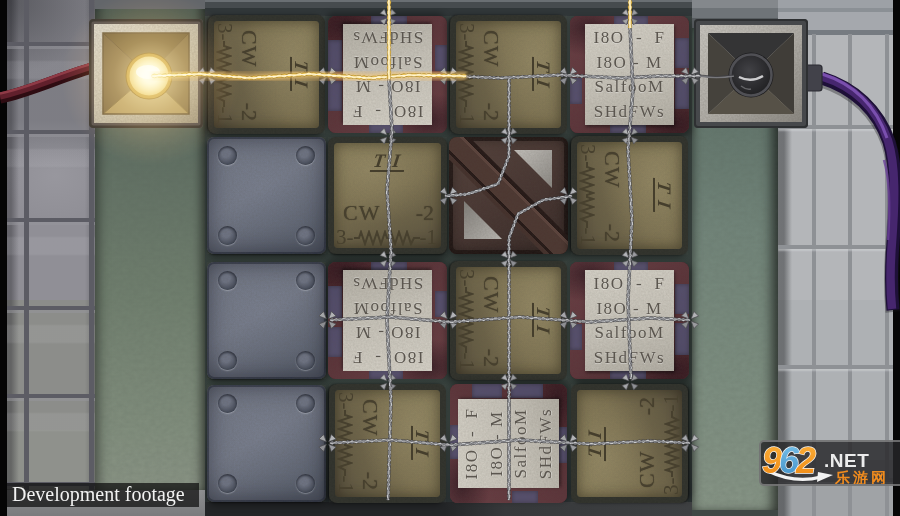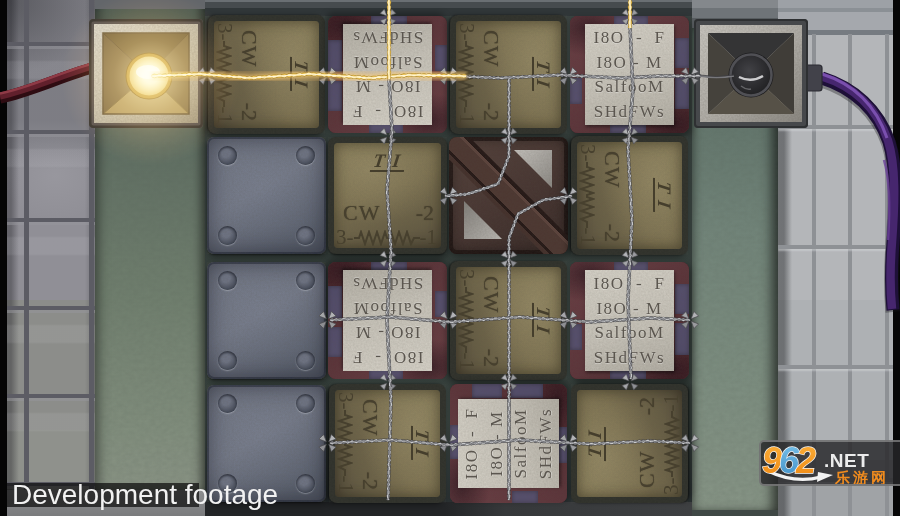--- a/index.html
+++ b/index.html
@@ -63,21 +63,21 @@
 .tCface{position:absolute;inset:0;border-radius:8px;background:linear-gradient(150deg,#55423c,#473531 55%,#372926);box-shadow:inset 0 0 0 4px rgba(22,13,10,.65), inset 0 0 16px rgba(0,0,0,.55);overflow:hidden}
 .tCband{position:absolute;left:-25px;top:46px;width:170px;height:30px;background:linear-gradient(180deg,#241715 0 4px,#5c433c 4px 7px,#4d3731 7px 23px,#241715 23px 26px,#44302b 26px);transform:rotate(45deg);transform-origin:50% 50%}
 .tCtri{position:absolute;width:38px;height:38px;background:linear-gradient(135deg,#c6c3be,#8d8a85);clip-path:polygon(100% 0,100% 100%,0 0)}
 .tCtri.t2{clip-path:polygon(0 0,0 100%,100% 100%);background:linear-gradient(315deg,#bcb9b4,#827f7a)}
 
 .fix{position:absolute;width:114px;height:109px;border-radius:5px}
 #fixL{left:89px;top:19px}
 #glow{position:absolute;left:57px;top:-16px;width:188px;height:186px;border-radius:50%;background:radial-gradient(closest-side,rgba(255,226,165,.9) 0 7%,rgba(255,208,125,.6) 20%,rgba(255,192,98,.36) 40%,rgba(255,175,75,.18) 62%,rgba(255,162,60,.08) 78%,rgba(255,150,50,0) 95%);mix-blend-mode:screen;pointer-events:none;z-index:22}
 #fixR{left:694px;top:19px}
 
-#devbar{position:absolute;left:7px;top:483px;width:192px;height:24px;background:rgba(14,14,14,.72);color:#f2f2f2;font-family:Liberation Sans, sans-serif;font-size:28px;line-height:23px;padding-left:5px;white-space:nowrap;z-index:30}
+#devbar{position:absolute;left:7px;top:483px;width:192px;height:24px;background:rgba(14,14,14,.72);color:#f2f2f2;font-family:Liberation Serif, serif;font-size:20px;line-height:23px;padding-left:5px;white-space:nowrap;z-index:30}
 #closebtn{position:absolute;left:355px;top:451px;width:190px;height:46px;background:linear-gradient(180deg,#cdd0d2,#a8acb0 70%,#9b9fa3);border-radius:3px;box-shadow:0 2px 4px rgba(0,0,0,.45), inset 0 1px 0 rgba(255,255,255,.5);z-index:40;text-align:center;font-size:23px;line-height:46px;color:#fdfdfd;text-shadow:0 1px 2px rgba(40,40,40,.9),0 0 3px rgba(40,40,40,.5)}
 #logo{position:absolute;left:759px;top:440px;width:152px;height:46px;background:rgba(38,38,40,.82);border:2px solid rgba(165,165,168,.55);border-radius:5px;z-index:50}
 #wiresvg{position:absolute;left:0;top:0;z-index:20;pointer-events:none}
 .fix{z-index:15}
 #redwire,#purpwire{position:absolute;z-index:12}
 </style></head><body>
 <div id="stage">
 <svg width="0" height="0" style="position:absolute">
       <defs>
 <filter id="nz" x="0" y="0" width="100%" height="100%">

